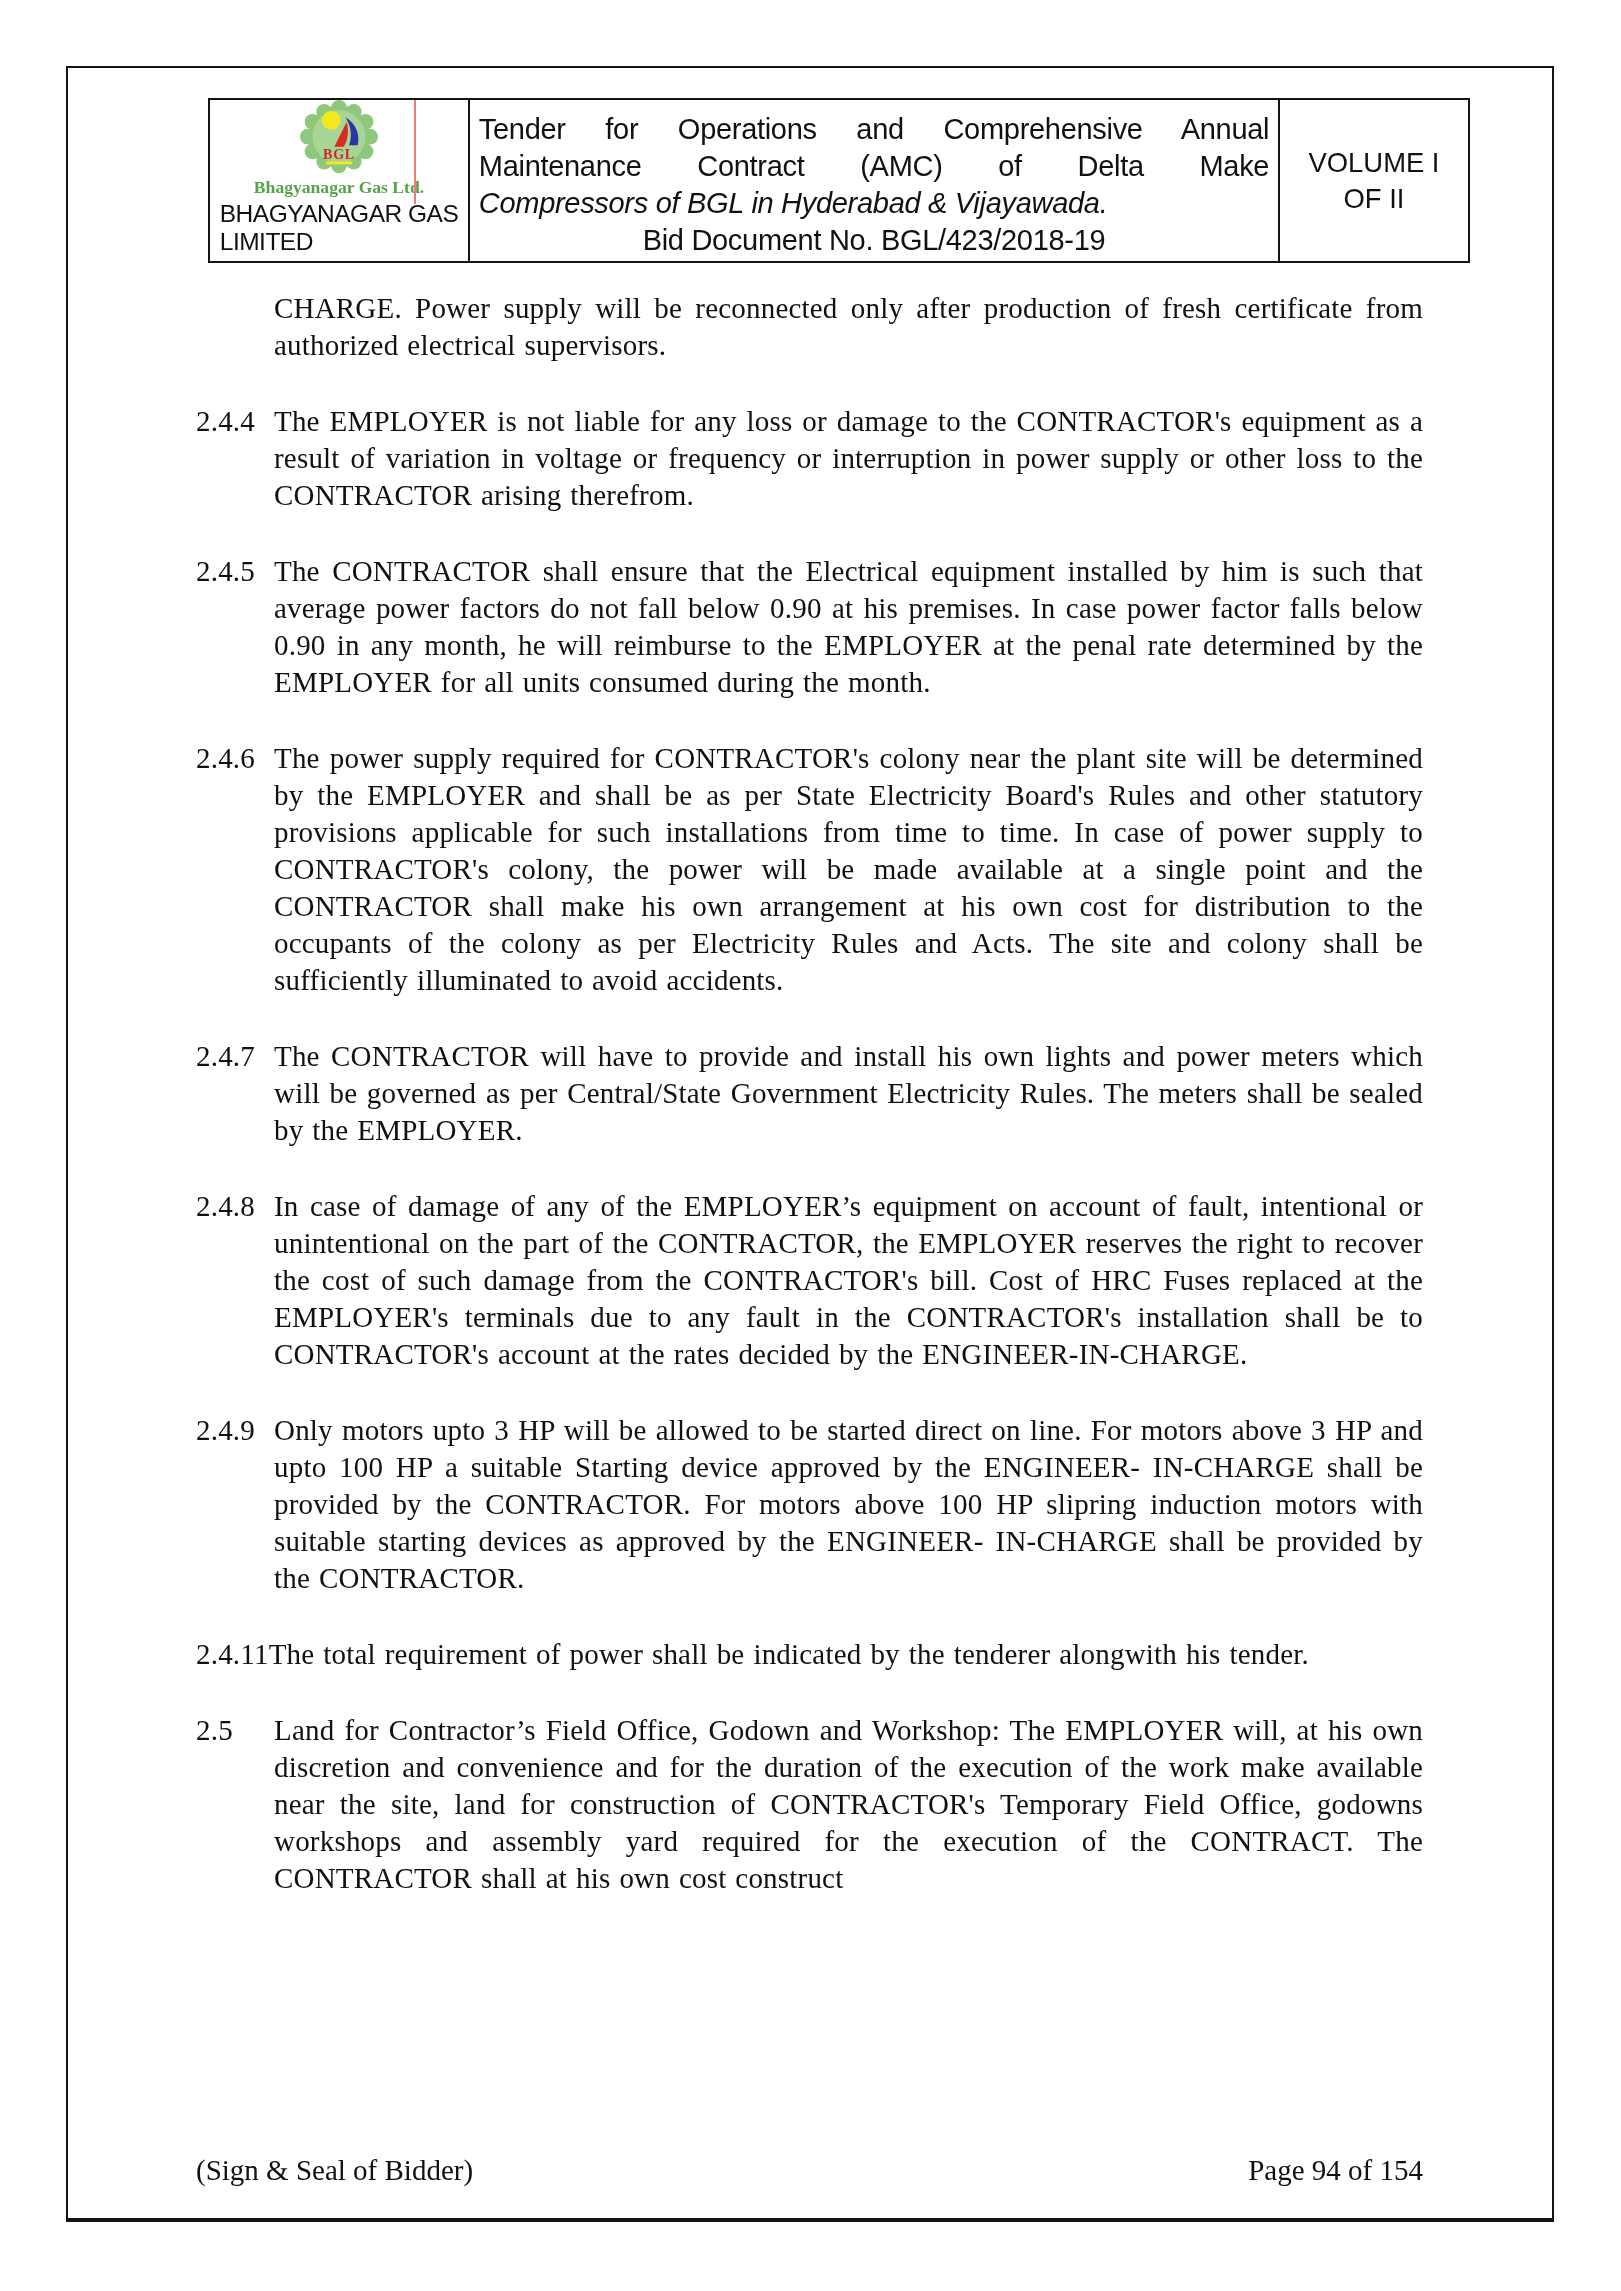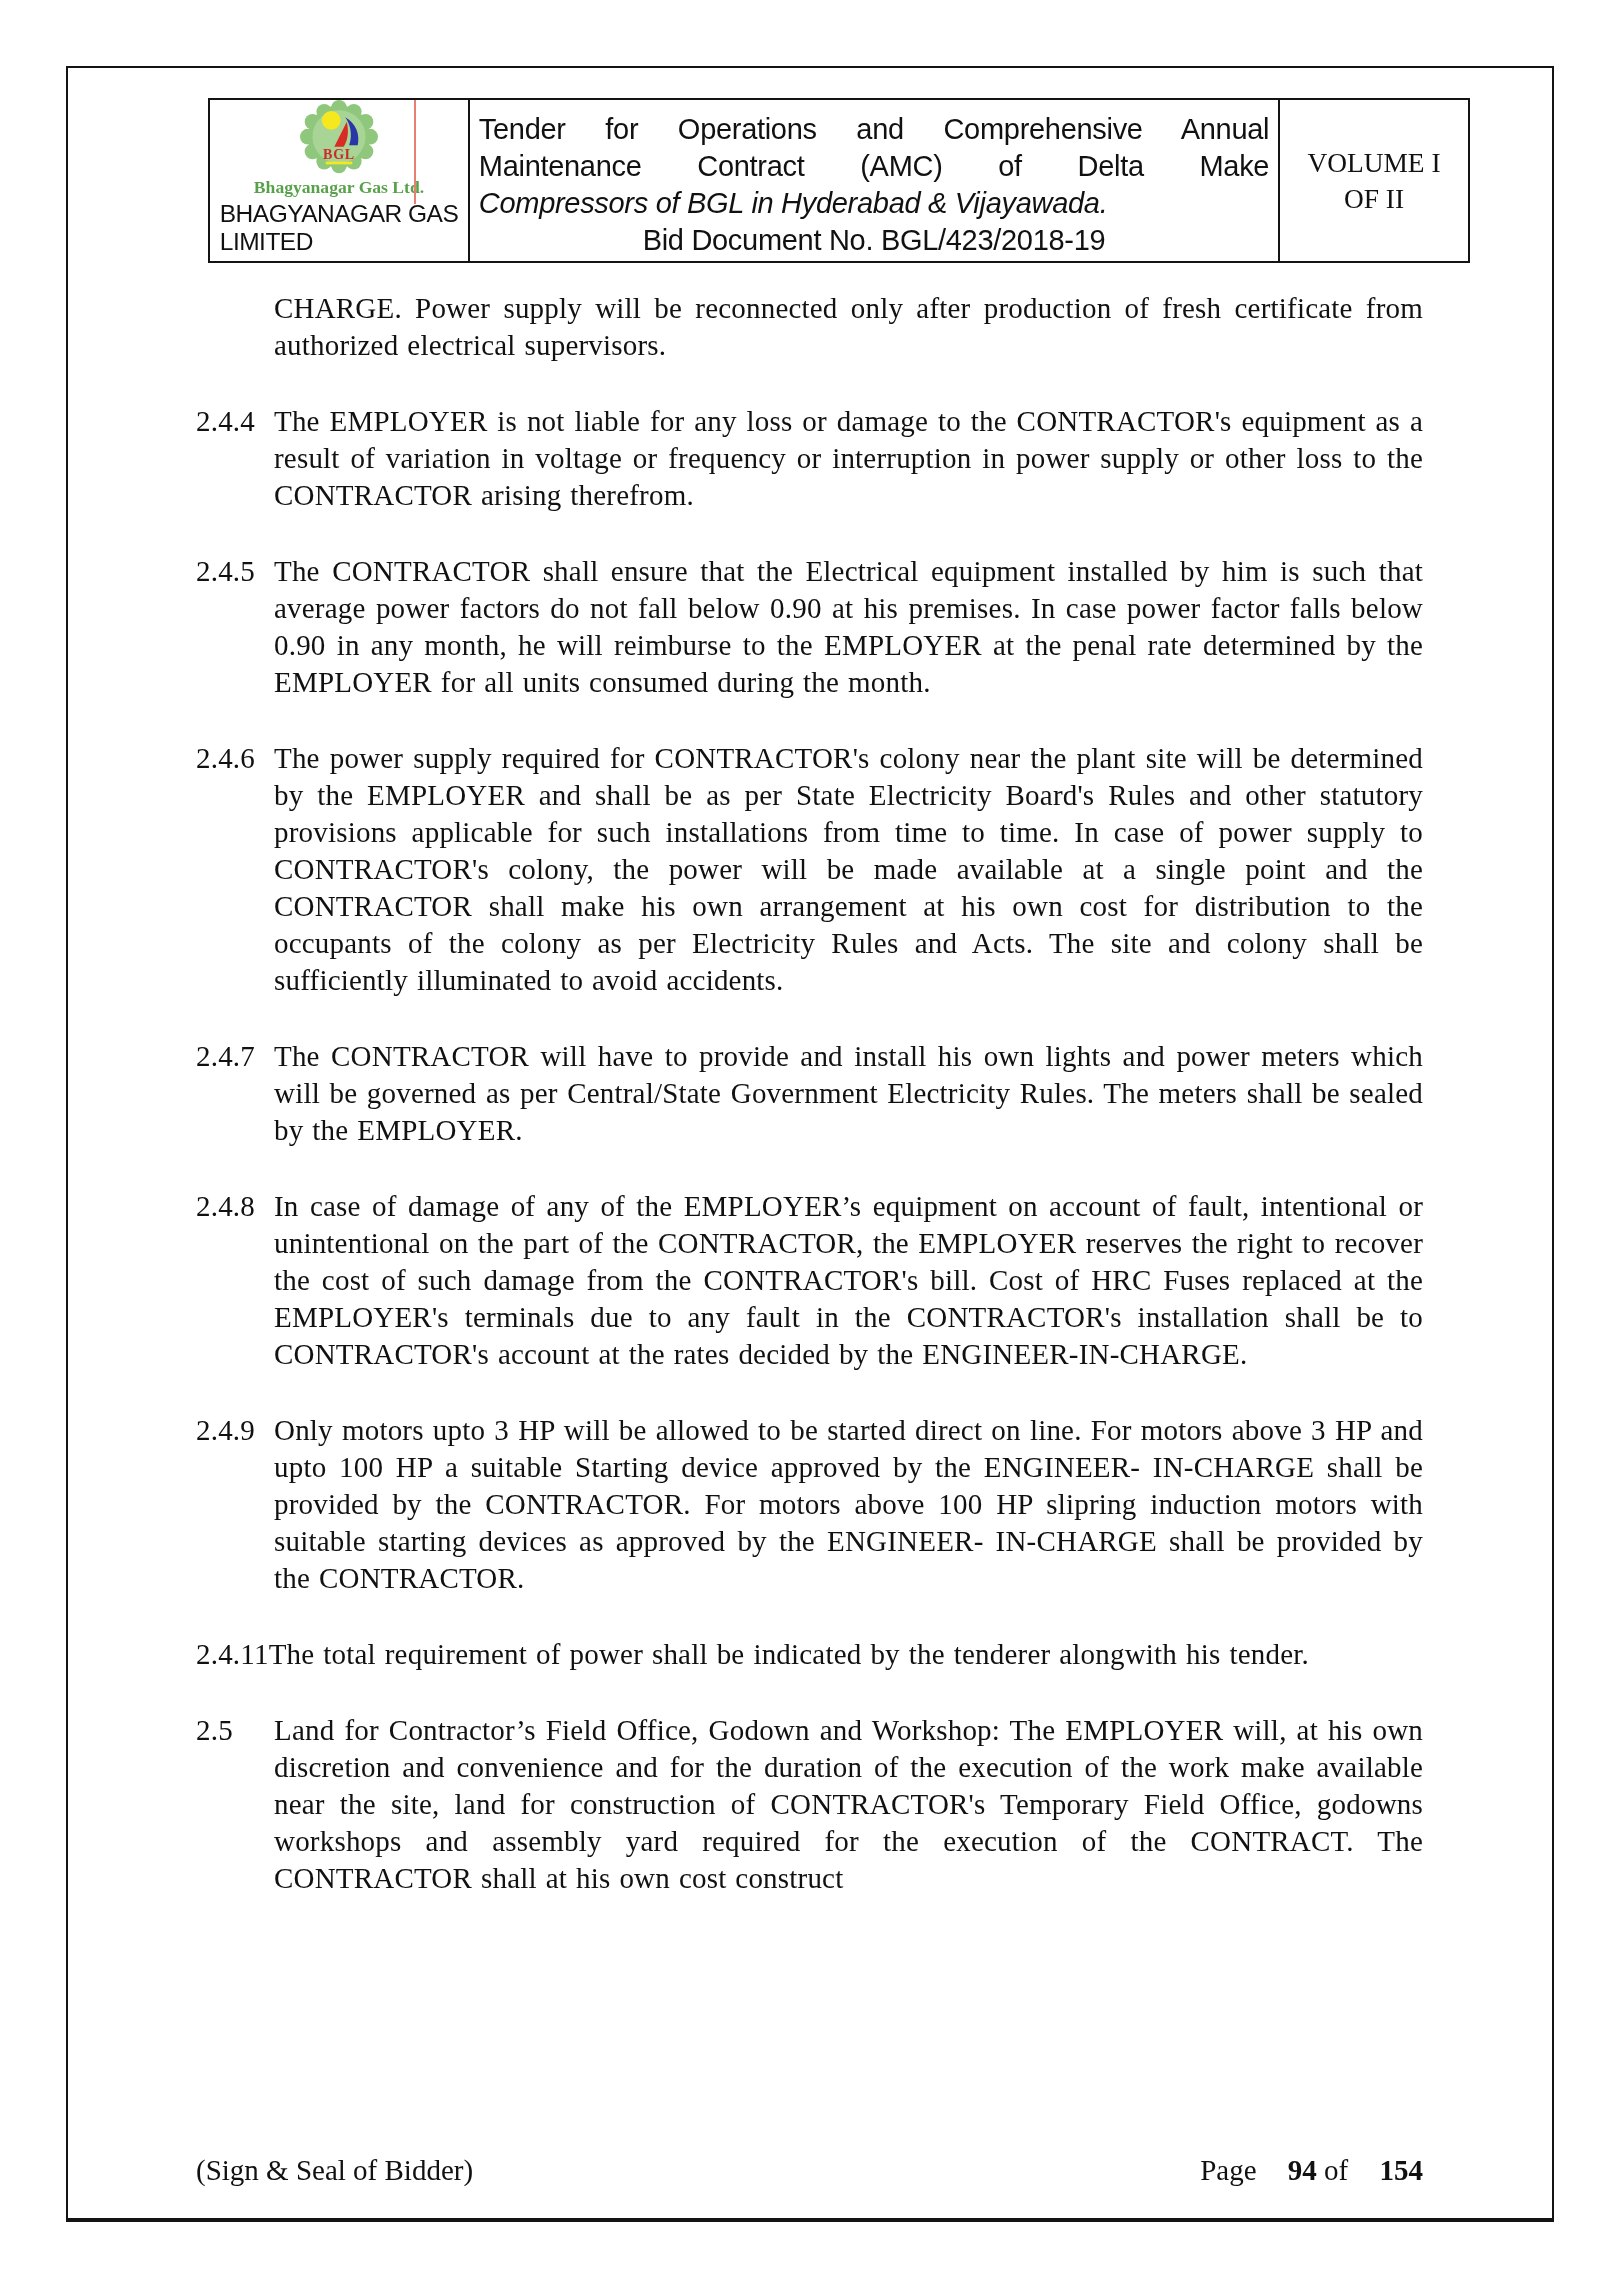--- a/index.html
+++ b/index.html
@@ -46,21 +46,21 @@
     width:810px;flex:0 0 810px;border-right:2px solid #141414;box-sizing:border-box;
     font-family:"Liberation Sans", sans-serif;
     font-size:29px;line-height:37px;letter-spacing:-0.3px;
     padding:10.8px 8.8px 0 8.8px;
   }
   .tline-just{text-align:justify;text-align-last:justify;}
   .tline-left{text-align:left;font-style:italic;}
   .tline-center{text-align:center;}
   .cell-volume{
     flex:1;display:flex;flex-direction:column;justify-content:center;align-items:center;
-    font-family:Liberation Serif, serif;
+    font-family:Liberation Sans, sans-serif;
     font-size:27.4px;line-height:36px;
   }
   
   .doc-body{
     position:absolute;left:196px;top:290px;width:1227px;
     font-size:29px;line-height:37px;
     word-spacing:1.5px;letter-spacing:0.2px;
   }
   .para{
     position:relative;padding-left:78px;
@@ -70,21 +70,21 @@
   .para .num{position:absolute;left:0;top:0;}
   .para.runin{padding-left:78px;}
   .para.runin .num{position:static;display:inline;margin-left:-78px;}
   .para.tight{margin-bottom:0;}
   
   .footer{
     position:absolute;left:196px;top:2152px;width:1227px;
     display:flex;justify-content:space-between;align-items:flex-end;
     font-size:29px;line-height:37px;
   }
-  .page-num{font-weight:bold;margin-left:24px;}
+  .page-num{font-weight:normal;}
 </style>
 </head>
 <body>
 
 <div class="page">
 
   <div class="border-frame"></div>
 
   <div class="header-table">
 

